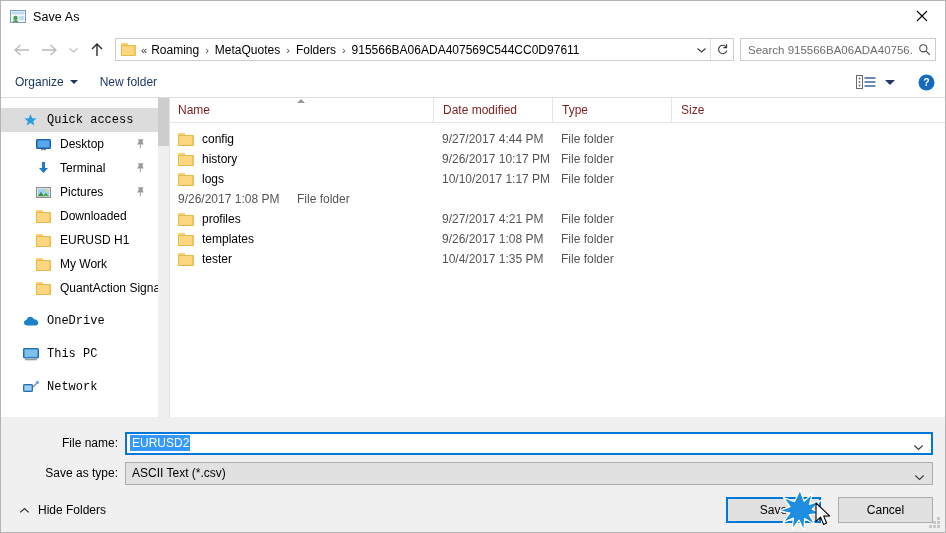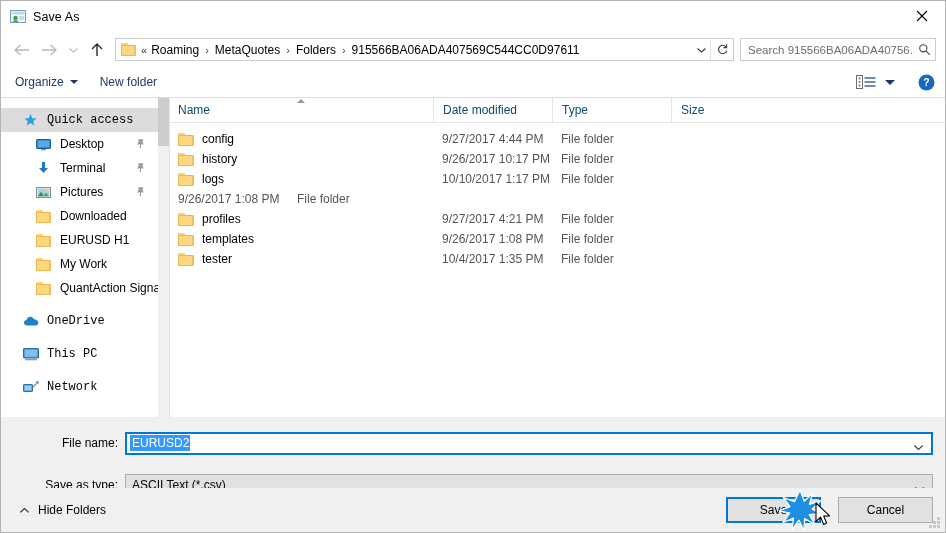--- a/index.html
+++ b/index.html
@@ -262,21 +262,21 @@
     height: 25px;
     min-height: 25px;
     display: flex;
     align-items: center;
     border-bottom: 1px solid #e5e5e5;
     position: relative;
     box-sizing: border-box;
   }
   .col {
     font-size: 12px;
-    color: #0c4a6e;
+    color: #7f1d1d;
     padding-left: 9px;
     box-sizing: border-box;
     height: 25px;
     line-height: 25px;
     border-left: 1px solid #e5e5e5;
     white-space: nowrap;
     position: relative;
   }
   .col:first-child { border-left: none; }
   .sortcaret {
@@ -349,21 +349,21 @@
     position: relative;
   }
   .frow {
     display: flex;
     align-items: center;
     height: 24px;
     position: absolute;
     left: 0; right: 12px;
   }
   .frow.r1 { top: 14px; }
-  .frow.r2 { top: 44px; margin-top: 12px; }
+  .frow.r2 { top: 44px; }
   .flabel {
     width: 124px;
     min-width: 124px;
     text-align: right;
     padding-right: 7px;
     box-sizing: border-box;
     font-size: 12px;
     color: #000;
   }
   .combo {

